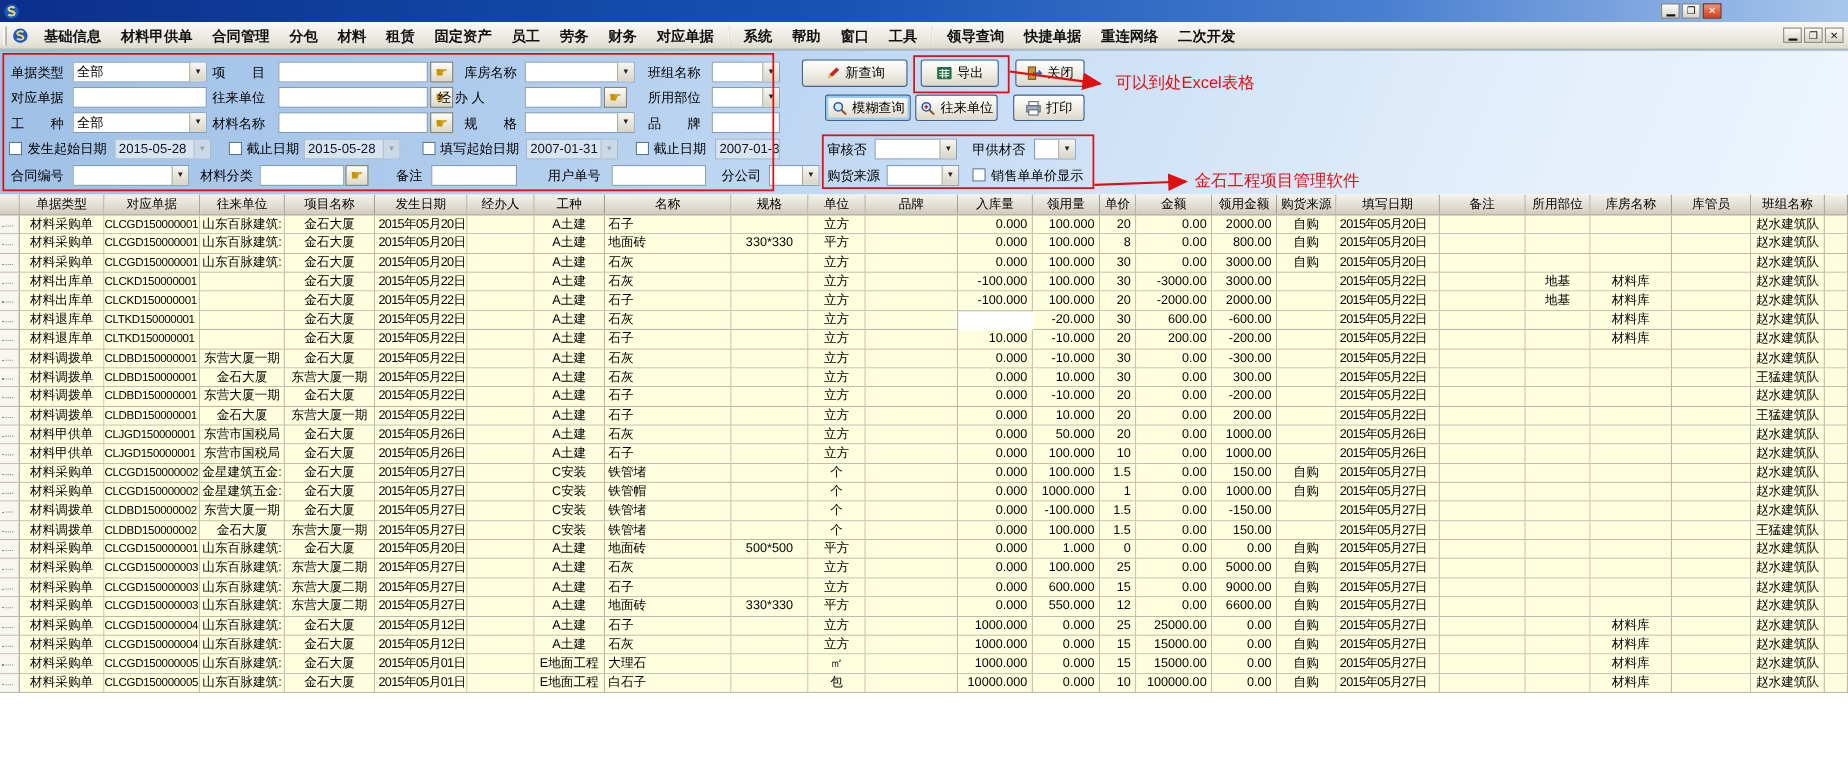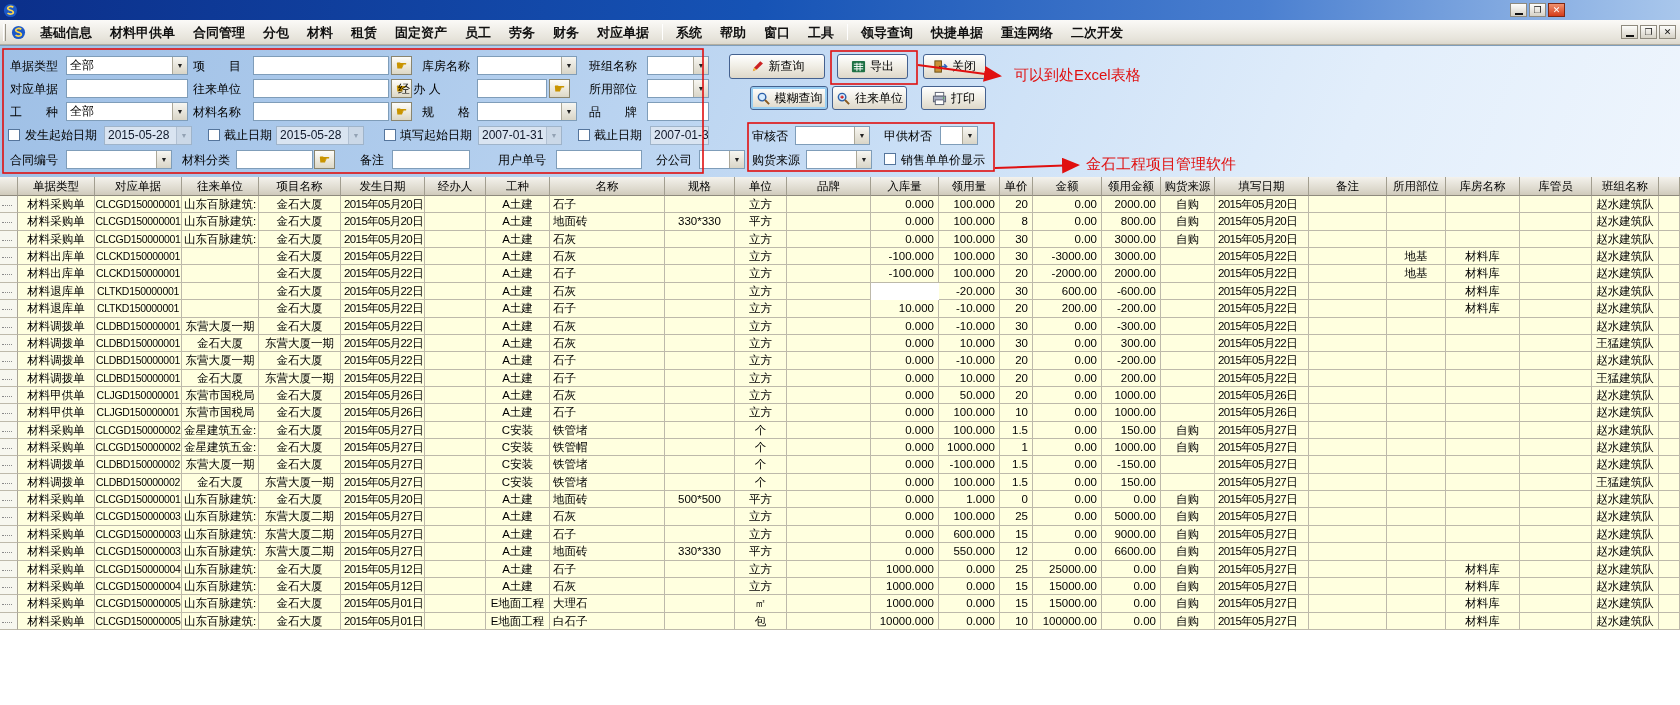--- a/index.html
+++ b/index.html
@@ -65,21 +65,21 @@
   .grid-hdr { display:flex; height:19px; }
   .th { height:19px; line-height:18px; font-size:11.5px; text-align:center; overflow:hidden; white-space:nowrap;
     background:linear-gradient(180deg,#f4f2ec,#dcd8cc 70%,#cfcabb);
     border-right:1px solid #a29e90; border-bottom:1px solid #8e8a7e; flex:0 0 auto; }
   .grid-row { display:flex; height:17.36px; }
   .td { height:17.36px; line-height:16.5px; font-size:11.5px; overflow:hidden; white-space:nowrap;
     background:#ffffdf; border-right:1px solid #bdb9aa; border-bottom:1px solid #bdb9aa; flex:0 0 auto; }
   .a-left { text-align:left; padding-left:3px; }
   .a-center { text-align:center; }
   .a-right { text-align:right; padding-right:4px; }
-  .td.c2 { font-size:10.5px; letter-spacing:-0.3px; text-align:center; }
+  .td.c2 { font-size:10.5px; letter-spacing:-0.3px; text-align:left; }
   .td.c5, .td.c18 { letter-spacing:-0.6px; }
   .td.ind { position:relative; background:#f7f7ef; border-right:1px solid #a8a496; }
   .td.ind::after { content:""; position:absolute; left:2px; top:55%; width:10px; border-top:1px dotted #8a8a8a; }
 </style>
 </head>
 <body>
 
 <div class="screen">
 
   <div class="titlebar">

